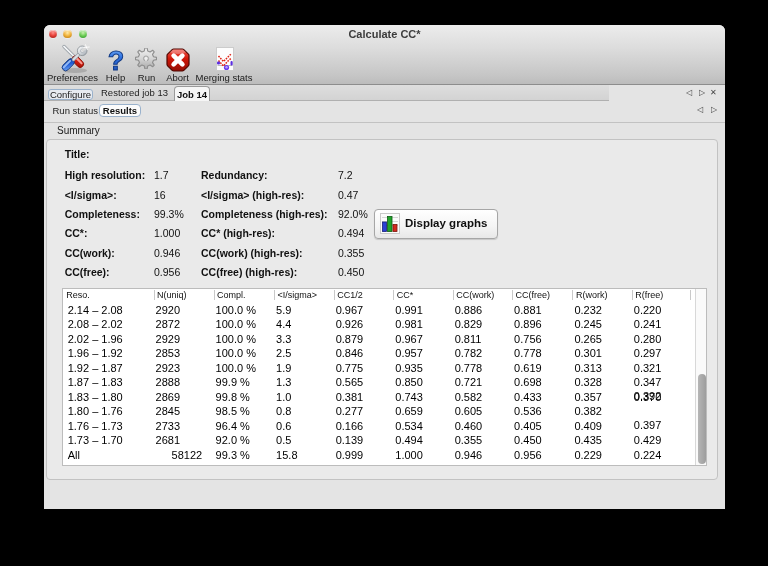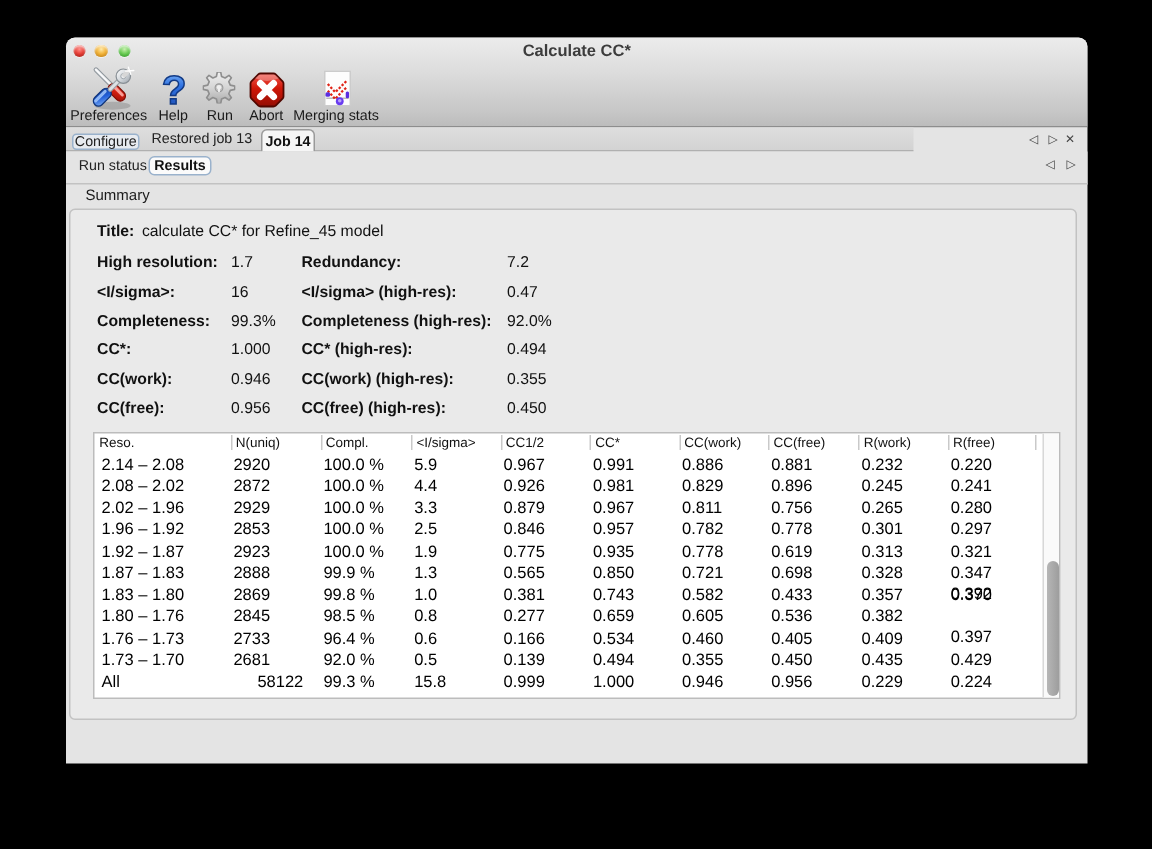--- a/index.html
+++ b/index.html
@@ -166,21 +166,20 @@
   </div>
   <div id="subrow">
     <div id="runlab">Run status</div>
     <div id="restab">Results</div>
     <div class="nav" style="left:653px;top:4px;">◁</div>
     <div class="nav" style="left:667px;top:4px;">▷</div>
   </div>
   <div id="sumlab">Summary</div>
   <div id="sumbox"></div>
 <div class="slab" style="left:20.7px;top:122.5px;">Title:</div>
-<div class="sval" style="left:50.6px;top:122.5px;">calculate CC* for Refine_45 model</div>
 <div class="slab" style="left:20.7px;top:144.2px;">High resolution:</div>
 <div class="sval" style="left:110.0px;top:144.2px;">1.7</div>
 <div class="slab" style="left:157.0px;top:144.2px;">Redundancy:</div>
 <div class="sval" style="left:294.0px;top:144.2px;">7.2</div>
 <div class="slab" style="left:20.7px;top:163.5px;">&lt;I/sigma&gt;:</div>
 <div class="sval" style="left:110.0px;top:163.5px;">16</div>
 <div class="slab" style="left:157.0px;top:163.5px;">&lt;I/sigma&gt; (high-res):</div>
 <div class="sval" style="left:294.0px;top:163.5px;">0.47</div>
 <div class="slab" style="left:20.7px;top:182.9px;">Completeness:</div>
 <div class="sval" style="left:110.0px;top:182.9px;">99.3%</div>
@@ -192,20 +191,32 @@
 <div class="sval" style="left:294.0px;top:202.2px;">0.494</div>
 <div class="slab" style="left:20.7px;top:221.5px;">CC(work):</div>
 <div class="sval" style="left:110.0px;top:221.5px;">0.946</div>
 <div class="slab" style="left:157.0px;top:221.5px;">CC(work) (high-res):</div>
 <div class="sval" style="left:294.0px;top:221.5px;">0.355</div>
 <div class="slab" style="left:20.7px;top:240.8px;">CC(free):</div>
 <div class="sval" style="left:110.0px;top:240.8px;">0.956</div>
 <div class="slab" style="left:157.0px;top:240.8px;">CC(free) (high-res):</div>
 <div class="sval" style="left:294.0px;top:240.8px;">0.450</div>
 
+<div id="dgbtn">
+ <svg style="position:absolute;left:5px;top:3px;" width="20" height="21" viewBox="0 0 20 21">
+  <rect x="0.5" y="0.5" width="19" height="20" fill="#fbfbfb" stroke="#c9c9c9"></rect>
+  <g stroke="#d6d6d6" stroke-width="1">
+          <path d="M2 4.5 h16 M2 8.5 h16 M2 12.5 h16"></path>
+        </g>
+  <rect x="2.5" y="9" width="4" height="9.5" fill="#2a3fd4" stroke="#16207a" stroke-width="0.8"></rect>
+  <rect x="7.5" y="3.5" width="4.5" height="15" fill="#1fa32a" stroke="#0d5a13" stroke-width="0.8"></rect>
+  <rect x="13" y="11.5" width="4" height="7" fill="#d42a1e" stroke="#7a130c" stroke-width="0.8"></rect>
+ </svg>
+ <div class="txt">Display graphs</div>
+</div>
 
   <div id="tbl">
 <div class="th" style="left:3.2px;">Reso.</div>
 <div class="sep" style="left:90.6px;"></div>
 <div class="th" style="left:94.1px;">N(uniq)</div>
 <div class="sep" style="left:150.6px;"></div>
 <div class="th" style="left:154.1px;">Compl.</div>
 <div class="sep" style="left:211.1px;"></div>
 <div class="th" style="left:214.6px;">&lt;I/sigma&gt;</div>
 <div class="sep" style="left:270.7px;"></div>

